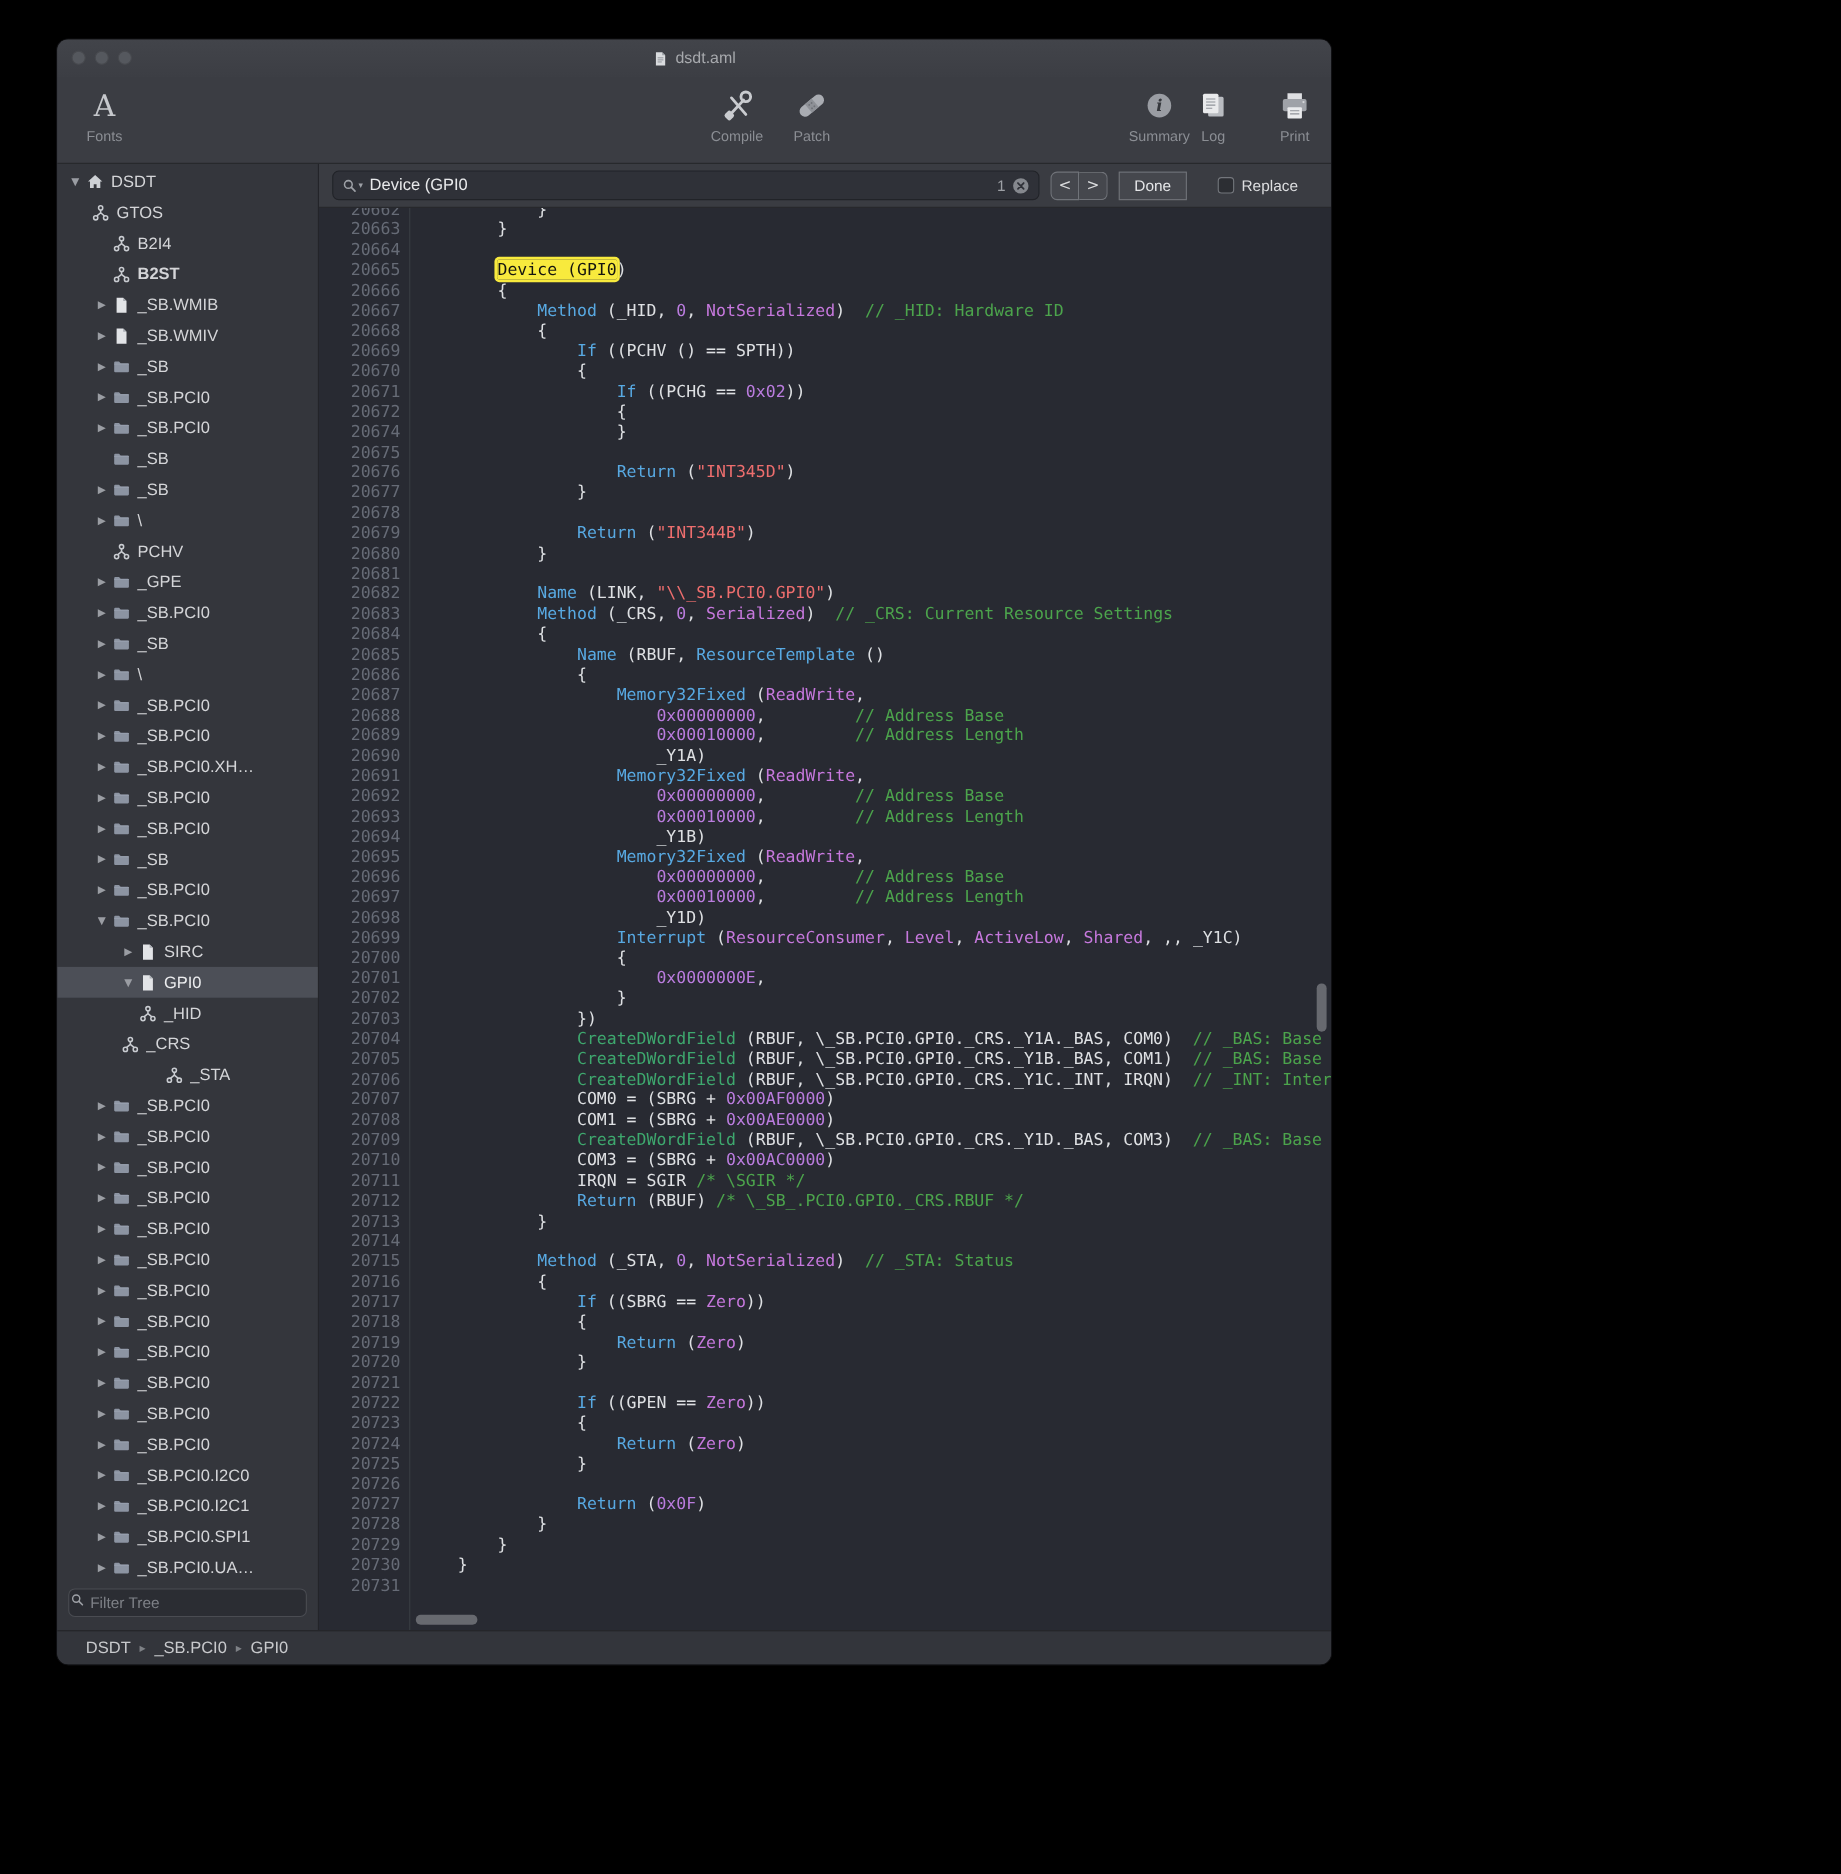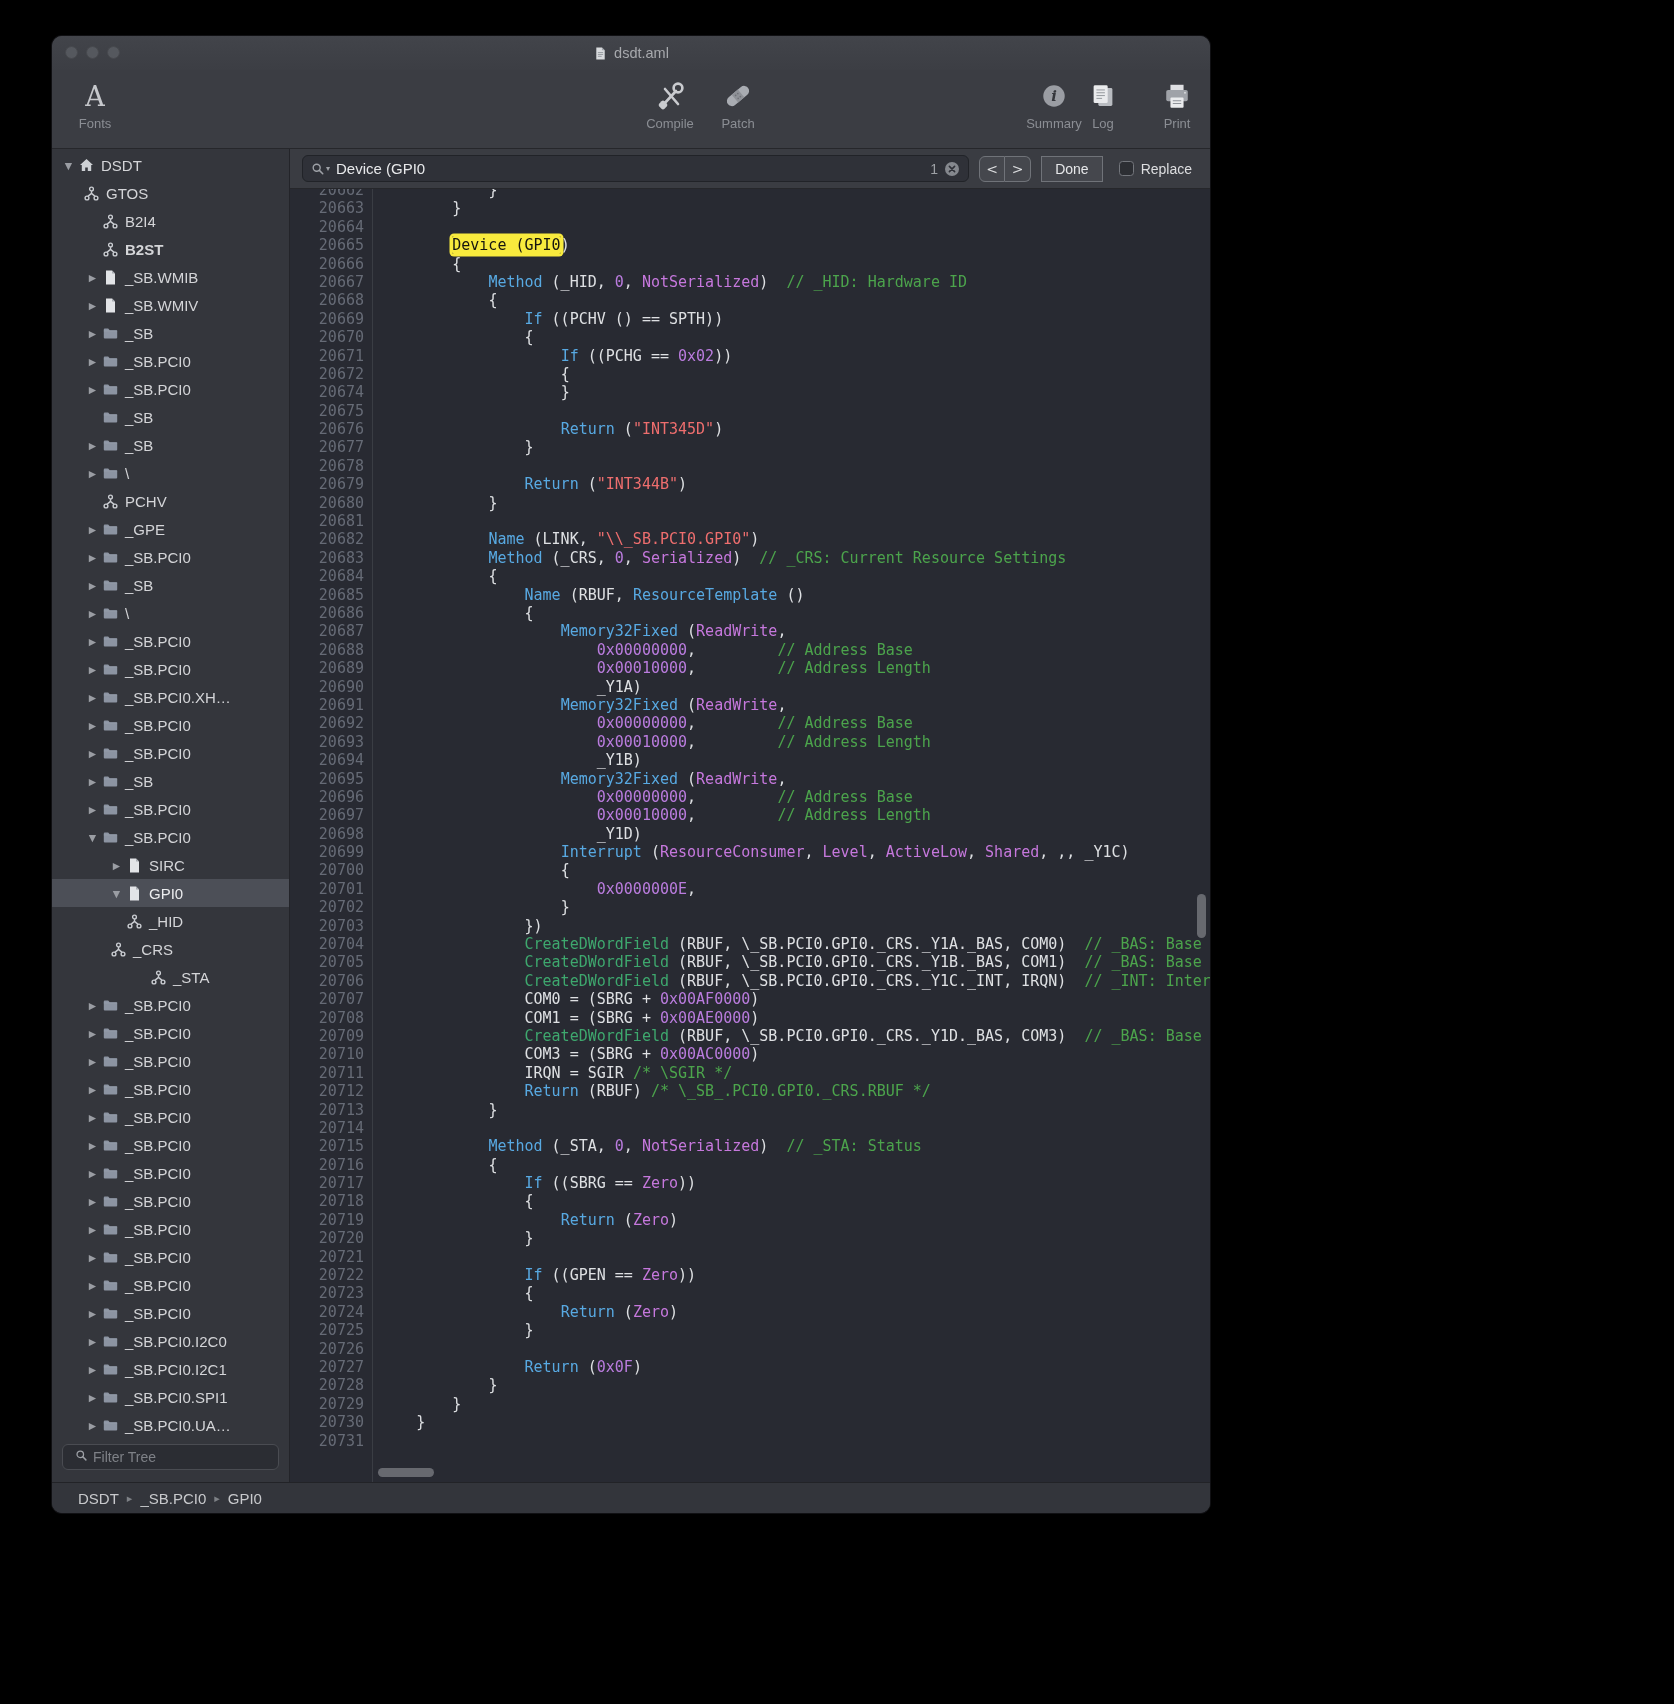--- a/index.html
+++ b/index.html
@@ -37,21 +37,21 @@
 
   .sidebar{ width:238px; flex:none; background:#34363C; border-right:1px solid #232429; display:flex; flex-direction:column; }
   .tree{ flex:1; overflow:hidden; padding-top:2px; }
   .tree-row{ display:flex; align-items:center; height:28px; font-size:15px; color:#D4D5D8; white-space:nowrap; }
   .tree-row.selected{ background:var(--selection_row); color:#ECEDEF; }
   .disclosure{ width:17px; flex:none; text-align:center; font-size:9.5px; color:#9A9DA3; font-family:"DejaVu Sans",sans-serif; }
   .tree-icon{ width:17px; height:17px; flex:none; margin:0 6px 0 1px; }
   .tree-icon svg{ width:17px; height:17px; display:block; }
   .filter-wrap{ flex:none; padding:6px 10px 12px; }
   .filter-field{ height:26px; background:#2B2D33; border:1px solid #4A4C52; border-radius:6px;
-    display:flex; align-items:center; gap:5px; padding:0 12px; }
+    display:flex; align-items:center; gap:5px; padding:0 1px; }
   .filter-field svg{ width:13px; height:13px; flex:none; }
   .filter-field input{ flex:1; min-width:0; background:transparent; border:0; outline:0; color:#D8D9DB; font-size:14px; font-family:inherit; }
   .filter-field input::placeholder{ color:#7E8187; }
 
   .editor{ flex:1; min-width:0; display:flex; flex-direction:column; background:#282A32; }
 
   
   .findbar{ height:40px; flex:none; background:#3A3C42; border-bottom:1px solid #26272B;
     display:flex; align-items:center; gap:10px; padding:0 12px; }
   .search-field{ flex:1; min-width:0; height:27px; background:#2F3138; border:1px solid #212328; border-radius:6px;
@@ -63,21 +63,21 @@
   .match-count{ color:#9DA0A5; font-size:14px; flex:none; }
   .clear-btn{ width:16px; height:16px; flex:none; }
   .clear-btn svg{ width:16px; height:16px; display:block; }
   .nav-group{ display:flex; flex:none; }
   .nav-btn{ width:26px; height:26px; background:#45474D; border:1px solid #707379; color:#DBDCDE; font-size:14px;
     display:flex; align-items:center; justify-content:center; font-family:"DejaVu Sans",sans-serif; }
   .nav-btn.prev{ border-radius:6px 0 0 6px; }
   .nav-btn.next{ border-radius:0 6px 6px 0; border-left:0; }
   .done-btn{ height:26px; padding:0 13px; flex:none; background:#45474D; border:1px solid #707379; border-radius:0;
     color:#E6E7E9; font-size:14px; display:flex; align-items:center; }
-  .replace{ display:flex; align-items:center; gap:7px; margin:0 6px; color:#DDDEE0; font-size:14px; flex:none; }
+  .replace{ display:flex; align-items:center; gap:7px; margin:0 18px; color:#DDDEE0; font-size:14px; flex:none; }
   .replace .box{ width:15px; height:15px; border-radius:3.5px; background:#2C2E33; border:1px solid #73767C; }
 
   
   .codewrap{ flex:1; min-height:0; position:relative; overflow:hidden; font-family:"DejaVu Sans Mono",monospace; font-size:15px; }
   .code{ margin-top:-8px; }
   .code-line{ display:flex; height:18.4px; line-height:18.4px; }
   .gutter{ width:82px; flex:none; text-align:right; padding-right:8px; color:var(--line_number); }
   .gutter-sep{ position:absolute; left:82px; top:0; bottom:0; width:1px; background:#3A3D44; }
   .line-text{ padding-left:8px; white-space:pre; }
   .tok-p{ color:var(--plain); }

